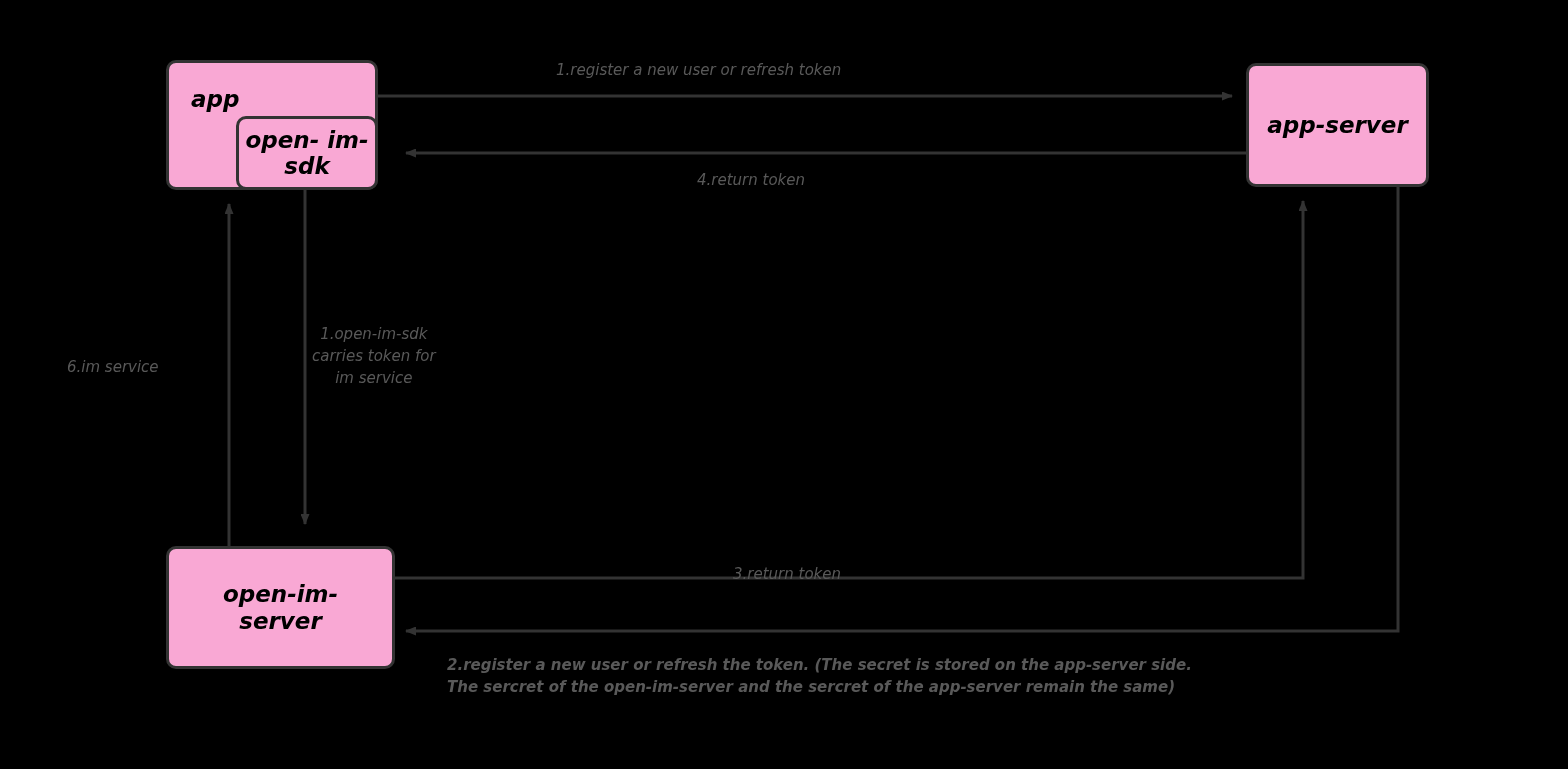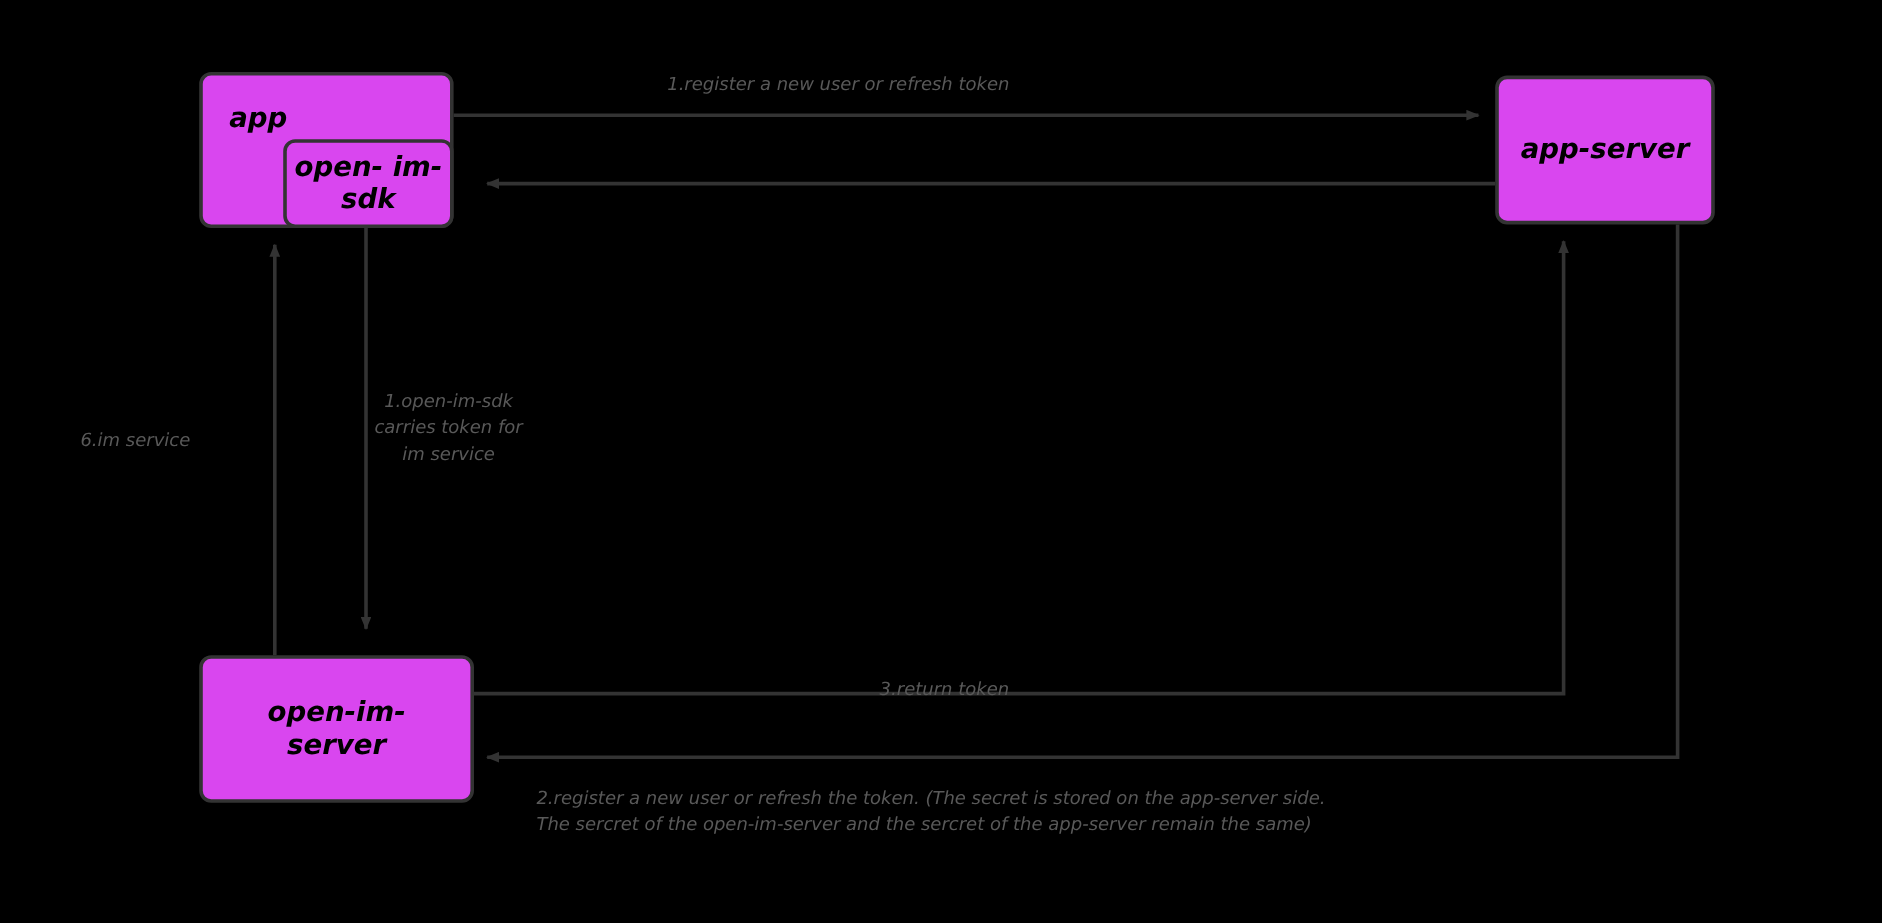--- a/index.html
+++ b/index.html
@@ -18,21 +18,21 @@
   svg.edges {
     position: absolute;
     left: 0;
     top: 0;
     width: 1568px;
     height: 769px;
   }
   .node {
     position: absolute;
     box-sizing: border-box;
-    background: #d946ef;
+    background: #f9a8d4;
     border: 3px solid #333333;
     border-radius: 10px;
     display: flex;
     align-items: center;
     justify-content: center;
     color: #000000;
     font-weight: bold;
     font-style: italic;
     font-size: 23px;
     line-height: 1.15;
@@ -76,21 +76,21 @@
     font-size: 15px;
     line-height: 1.45;
     white-space: pre;
     z-index: 2;
   }
   .lbl-1 { left: 556px; top: 60px; }
   .lbl-4 { left: 697px; top: 170px; }
   .lbl-5 { left: 312px; top: 324px; text-align: center; }
   .lbl-6 { left: 67px; top: 357px; }
   .lbl-3 { left: 733px; top: 564px; }
-  .lbl-2 { left: 447px; top: 655px; text-align: left; }
+  .lbl-2 { left: 447px; top: 655px; text-align: left; font-weight: bold; }
 </style>
 </head>
 <body>
 
 <div id="canvas">
 
   <svg class="edges" viewBox="0 0 1568 769">
     <defs>
       <marker id="arrow" markerWidth="11" markerHeight="9" refX="10" refY="4.5" orient="auto" markerUnits="userSpaceOnUse">
         <path d="M0,0 L11,4.5 L0,9 z" fill="#333333"></path>
@@ -134,20 +134,21 @@
   <div class="node node-appserver">
     <span>app-server</span>
   </div>
 
   <div class="node node-imserver">
     <span>open-im-
 server</span>
   </div>
 
   <div class="edge-label lbl-1">1.register a new user or refresh token</div>
+  <div class="edge-label lbl-4">4.return token</div>
   <div class="edge-label lbl-5">1.open-im-sdk
 carries token for
 im service</div>
   <div class="edge-label lbl-6">6.im service</div>
   <div class="edge-label lbl-3">3.return token</div>
   <div class="edge-label lbl-2">2.register a new user or refresh the token. (The secret is stored on the app-server side.
 The sercret of the open-im-server and the sercret of the app-server remain the same)</div>
 
 </div>
 

